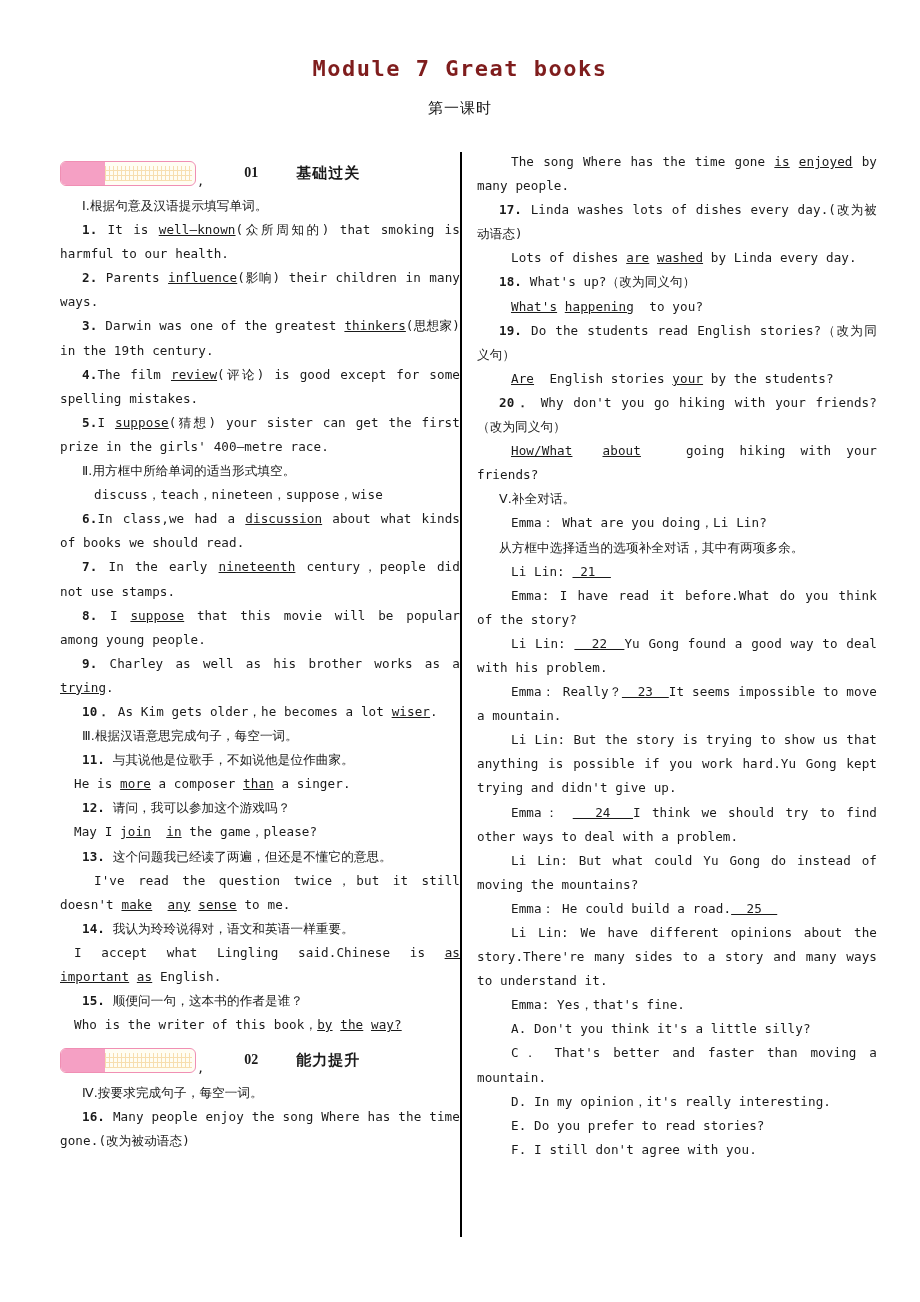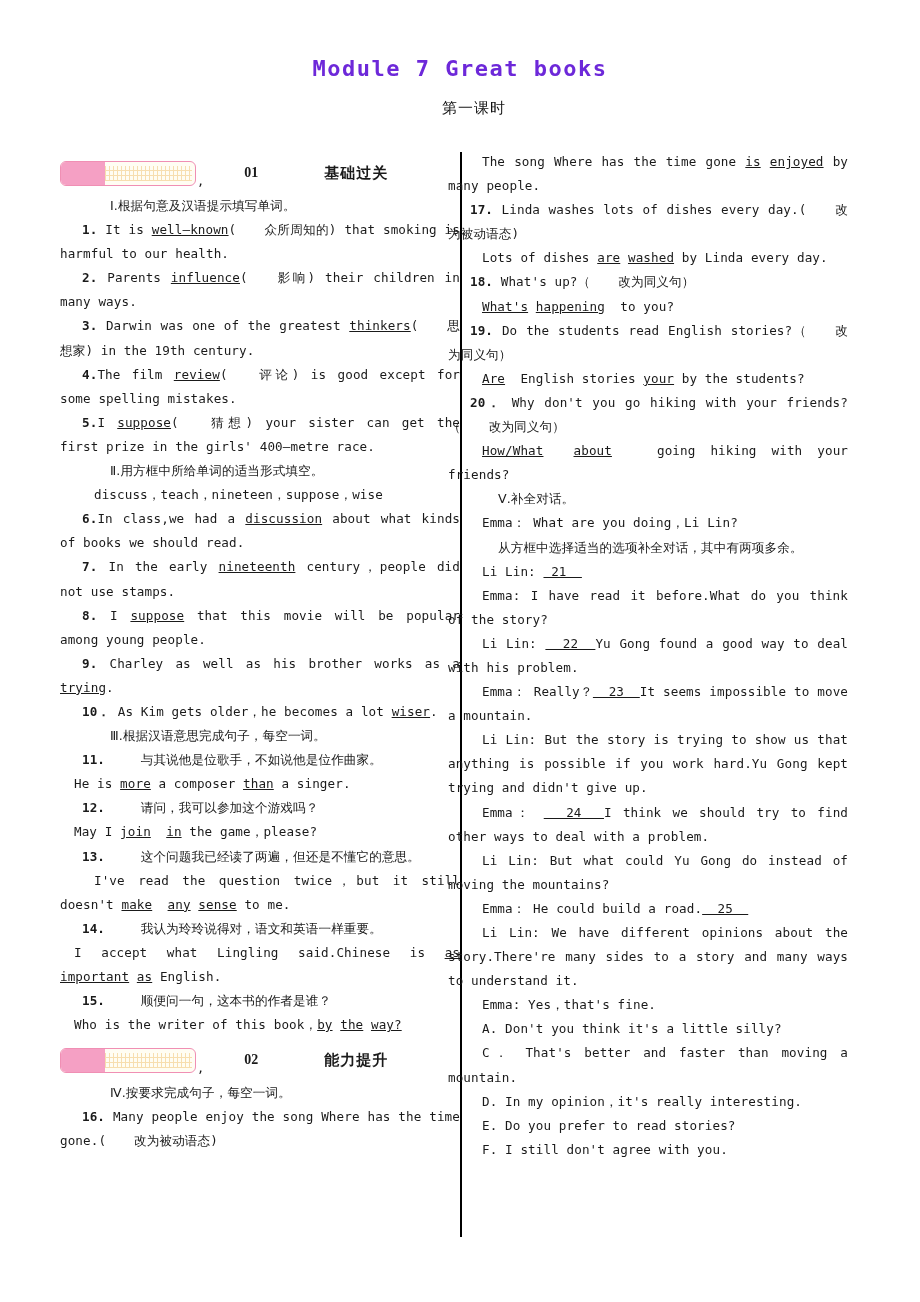--- a/index.html
+++ b/index.html
@@ -45,21 +45,21 @@
     width: 920px;
     height: 1100px;
   }
   .col {
     position: absolute;
     top: 0;
     width: 400px;
     height: 1095px;
   }
   .col-left  { left: 60px;  }
-  .col-right { left: 448px; }
+  .col-right { left: 477px; }
   .col-divider {
     position: absolute;
     left: 460px;
     top: 2px;
     width: 2px;
     height: 1085px;
     background: #000;
   }
 
   
@@ -71,21 +71,20 @@
     text-justify: inter-word;
     white-space: normal;
     letter-spacing: 0.1px;
   }
   p.line.indent { text-indent: 22px; }
   p.line.indent-sm { text-indent: 14px; }
   p.line.indent-lg { text-indent: 34px; }
 
   .zh {
     font-family: "DejaVu Sans", "Liberation Sans", sans-serif;
-    padding-left: 28px;
   }
   .num {
     font-weight: bold;
   }
   .ul   { text-decoration: underline; }
   .blank{ text-decoration: underline; }
 
   
   .sec-header {
     display: flex;
@@ -135,21 +134,21 @@
     font-weight: bold;
     font-size: 15px;
     margin-left: 38px;
     letter-spacing: 1px;
   }
 </style>
 </head>
 <body>
 
 <div class="title-wrap">
-  <h1 class="doc-title" style="color: #6d28d9;">Module 7 Great books</h1>
+  <h1 class="doc-title" style="color: #7f1d1d;">Module 7 Great books</h1>
   <div class="doc-subtitle zh">第一课时</div>
 </div>
 
 <div class="columns">
 
   <div class="col-divider"></div>
 
   <div class="col col-left">
 
     <div class="sec-header">

